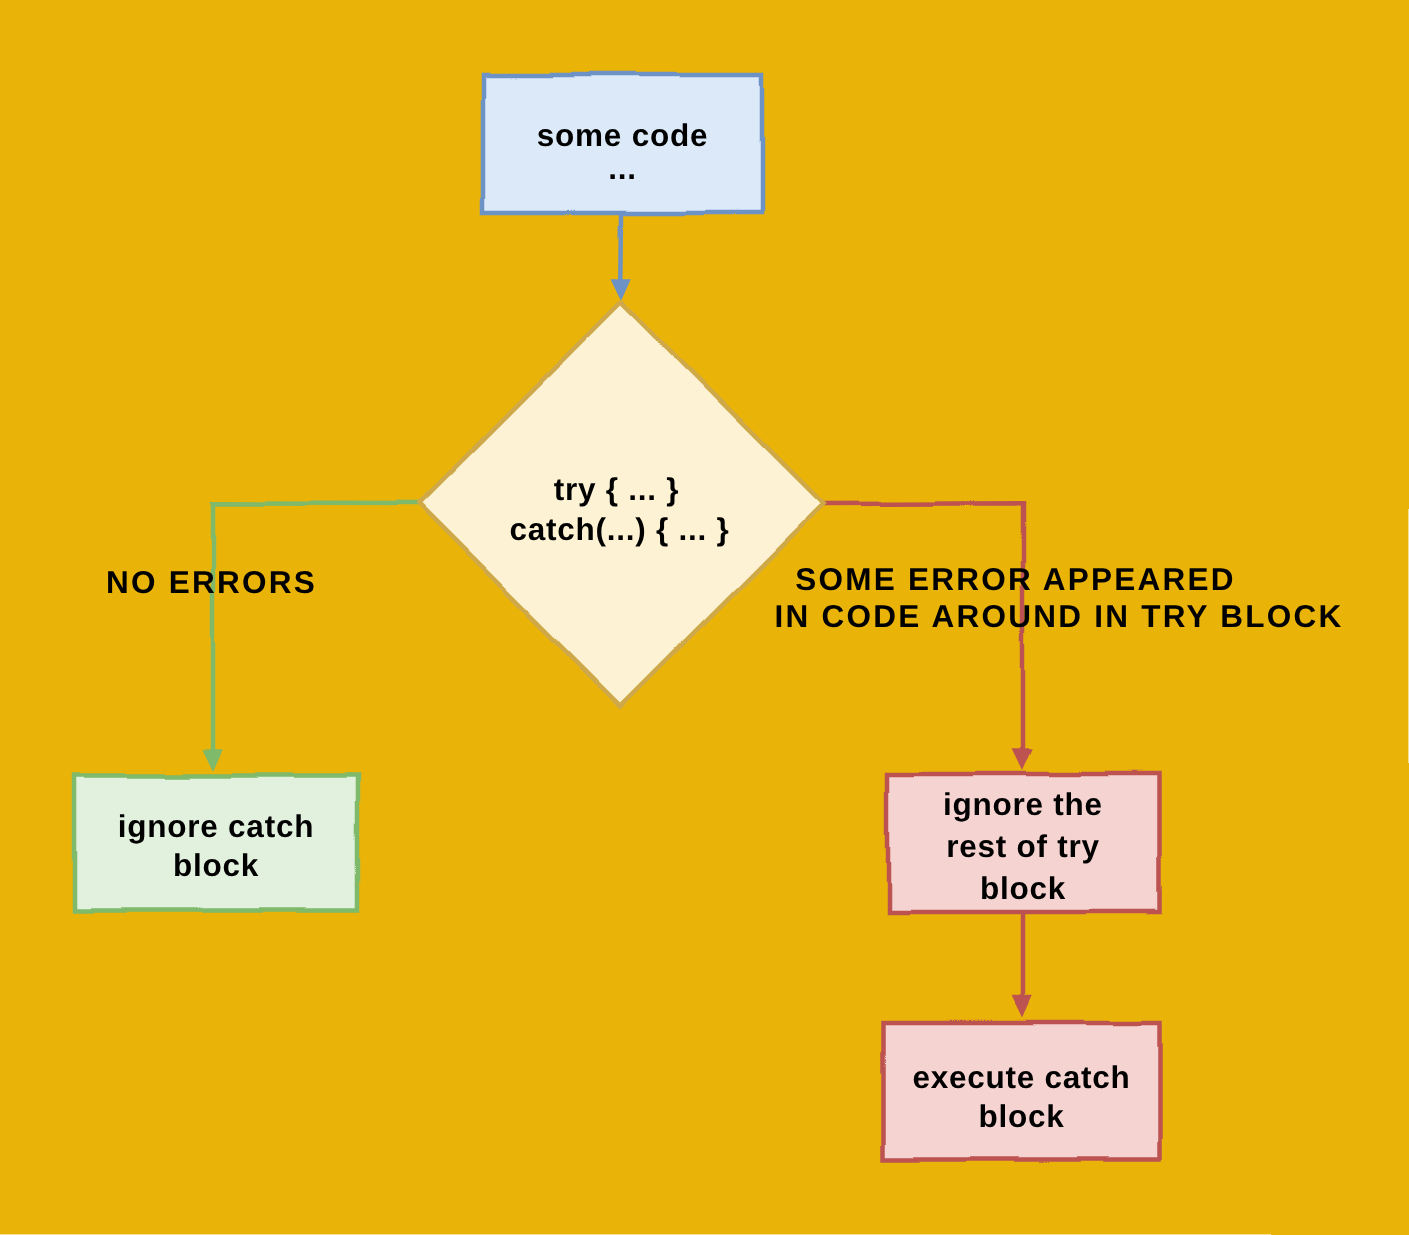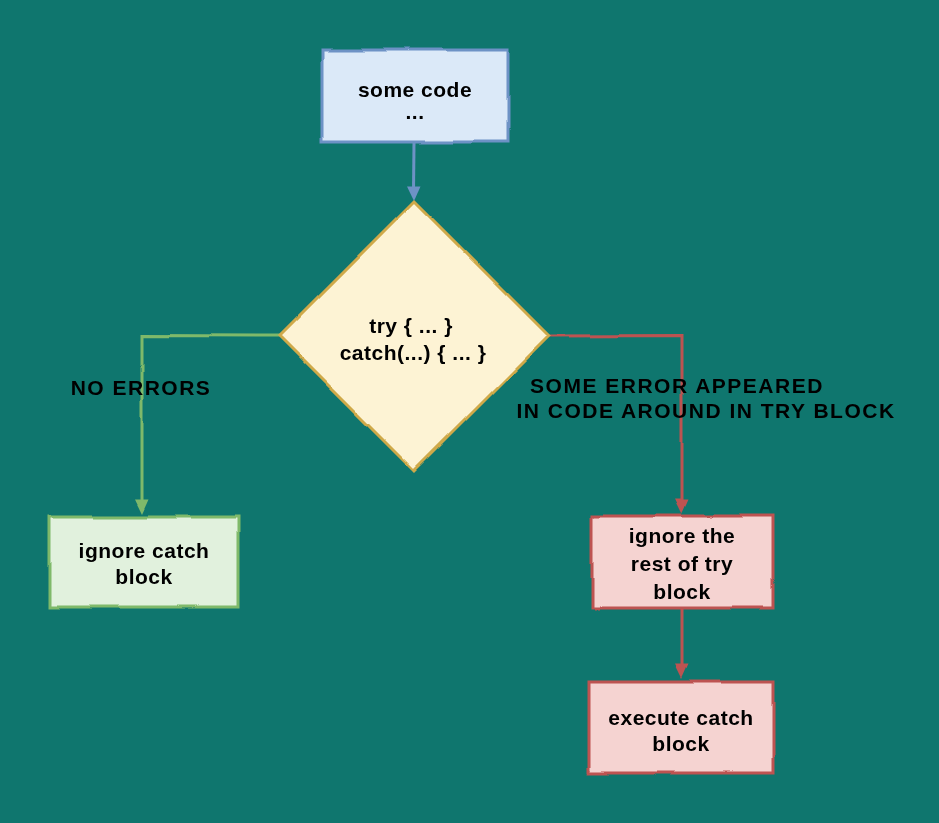--- a/index.html
+++ b/index.html
@@ -1,20 +1,20 @@
 <!DOCTYPE html>
 <html><head>
 <meta charset="utf-8">
 <style>
   html, body { margin: 0; padding: 0; background: #ffffff; }
   .stage {
     position: relative;
     width: 939px;
     height: 823px;
-    background: #0f766e;
+    background: #eab308;
     overflow: hidden;
     font-family: "Liberation Sans", "DejaVu Sans", sans-serif;
   }
   svg { display: block; }
   svg text {
     font-family: "Liberation Sans", "DejaVu Sans", sans-serif;
     font-weight: bold;
     fill: #000000;
   }
   .node-label { font-size: 21px; letter-spacing: 0.5px; }

